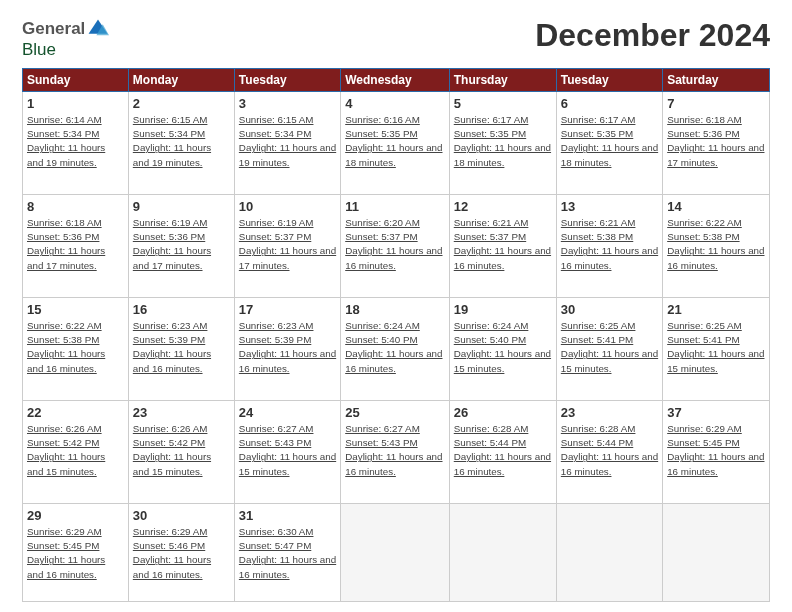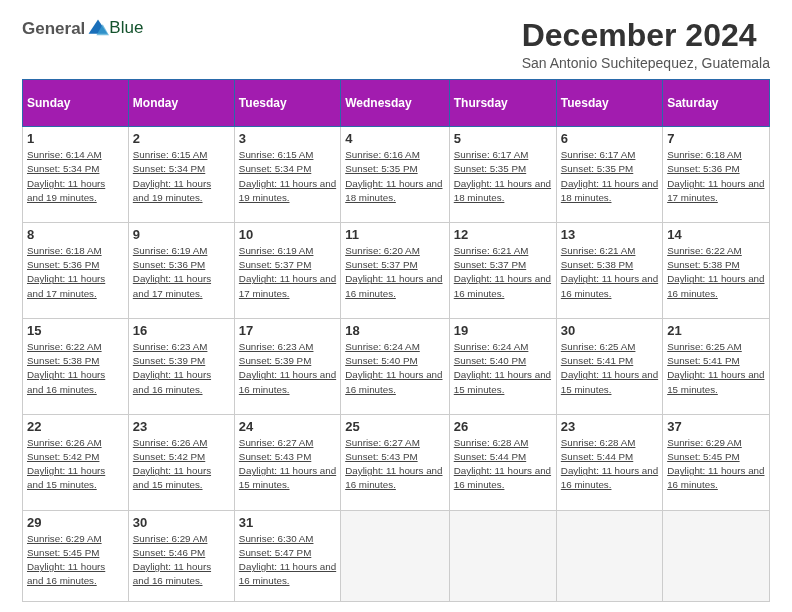--- a/index.html
+++ b/index.html
@@ -18,20 +18,21 @@
       flex-direction: column;
     }
     .header {
       display: flex;
       justify-content: space-between;
       align-items: flex-start;
       margin-bottom: 8px;
     }
     .logo {
       display: flex;
+      flex-direction: column;
       align-items: flex-start;
     }
     .logo-text {
       display: flex;
       align-items: center;
       font-size: 18px;
       font-weight: bold;
       color: #333;
     }
     .logo-general { color: #555; font-size: 17px; }
@@ -54,25 +55,25 @@
       color: #555;
       margin-top: 2px;
     }
     .calendar {
       flex: 1;
       border-collapse: collapse;
       width: 100%;
       font-size: 10.5px;
     }
     .calendar thead tr th {
-      background-color: #a21caf;
+      background-color: #7f1d1d;
       color: #fff;
       font-size: 12px;
       font-weight: bold;
-      padding: 16px 4px;
+      padding: 4px 4px;
       border: 1px solid #2a6aaa;
       text-align: left;
     }
     .calendar tbody tr td {
       border: 1px solid #ccc;
       vertical-align: top;
       padding: 4px 4px 3px 4px;
       width: 113px;
       height: 86px;
       background: #fff;
@@ -108,21 +109,20 @@
         <span class="logo-general">General</span>
         <svg class="logo-icon" viewBox="0 0 28 28">
           <polygon points="14,2 26,20 2,20" fill="#1a6fba"></polygon>
           <polygon points="20,8 28,22 12,22" fill="#3a9fd0" opacity="0.7"></polygon>
         </svg>
       </div>
       <span class="logo-blue">Blue</span>
     </div>
     <div class="title-block">
       <div class="month-title">December 2024</div>
-      <div class="location">San Antonio Suchitepequez, Guatemala</div>
     </div>
   </div>
 
   <table class="calendar">
     <thead>
       <tr>
         <th>Sunday</th>
         <th>Monday</th>
         <th>Tuesday</th>
         <th>Wednesday</th>

